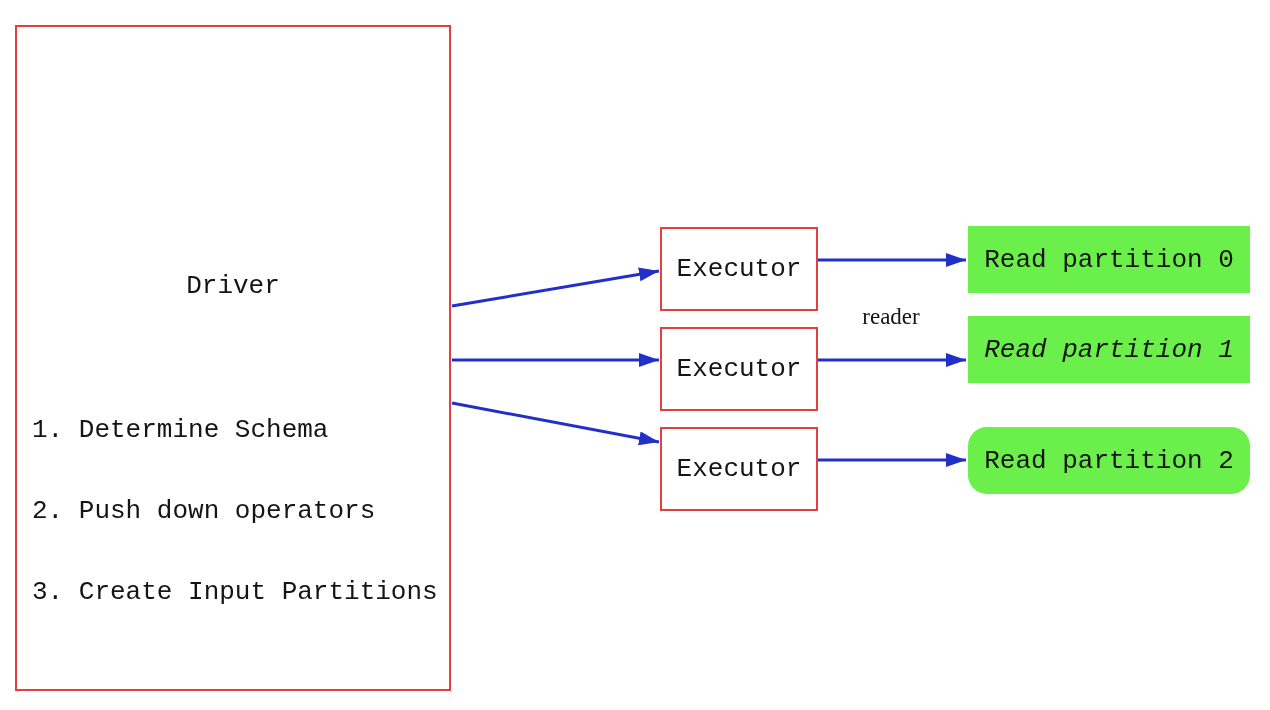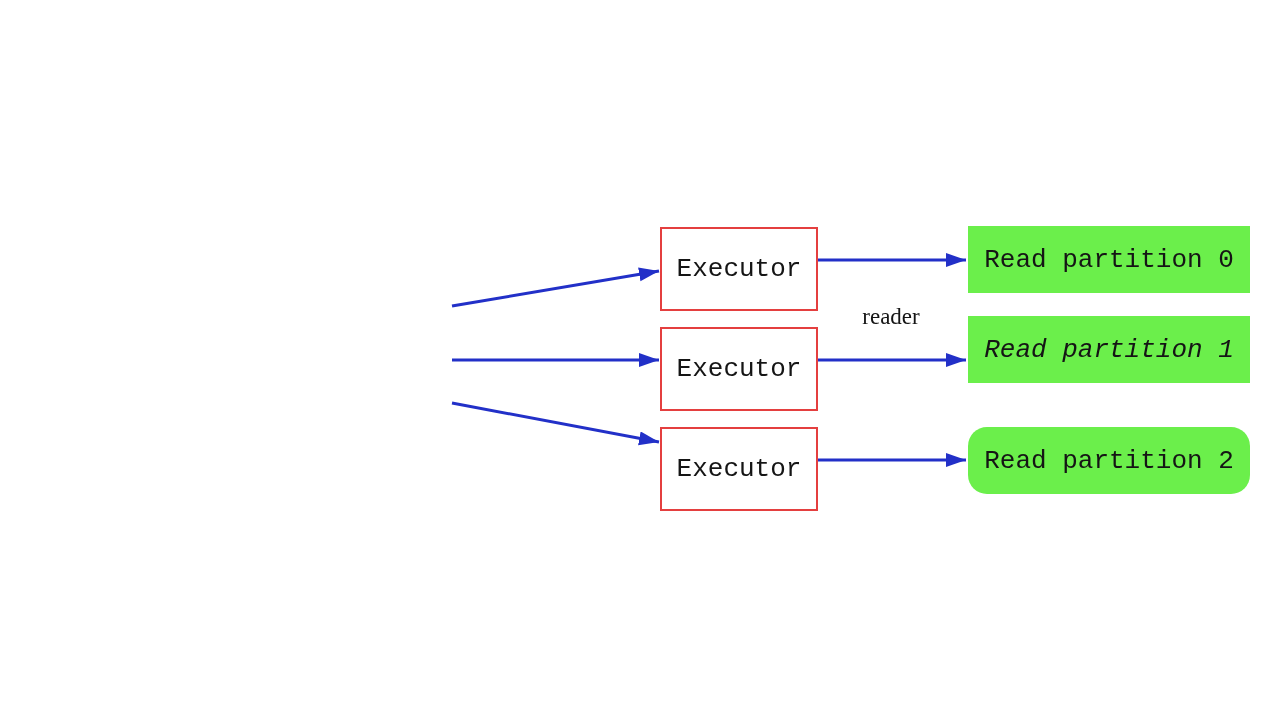--- a/index.html
+++ b/index.html
@@ -109,20 +109,28 @@
       </marker>
     </defs>
     <line class="arrow-line" x1="452" y1="306" x2="659" y2="271" marker-end="url(#ah)"></line>
     <line class="arrow-line" x1="452" y1="360" x2="659" y2="360" marker-end="url(#ah)"></line>
     <line class="arrow-line" x1="452" y1="403" x2="659" y2="442" marker-end="url(#ah)"></line>
     <line class="arrow-line" x1="818" y1="260" x2="966" y2="260" marker-end="url(#ah)"></line>
     <line class="arrow-line" x1="818" y1="360" x2="966" y2="360" marker-end="url(#ah)"></line>
     <line class="arrow-line" x1="818" y1="460" x2="966" y2="460" marker-end="url(#ah)"></line>
   </svg>
 
+  <div class="driver-box">
+    <div class="driver-title">Driver</div>
+    <div class="driver-steps">
+      <div>1. Determine Schema</div>
+      <div>2. Push down operators</div>
+      <div>3. Create Input Partitions</div>
+    </div>
+  </div>
 
   <div class="executor-box executor-1">
     <span>Executor</span>
   </div>
   <div class="executor-box executor-2">
     <span>Executor</span>
   </div>
   <div class="executor-box executor-3">
     <span>Executor</span>
   </div>

